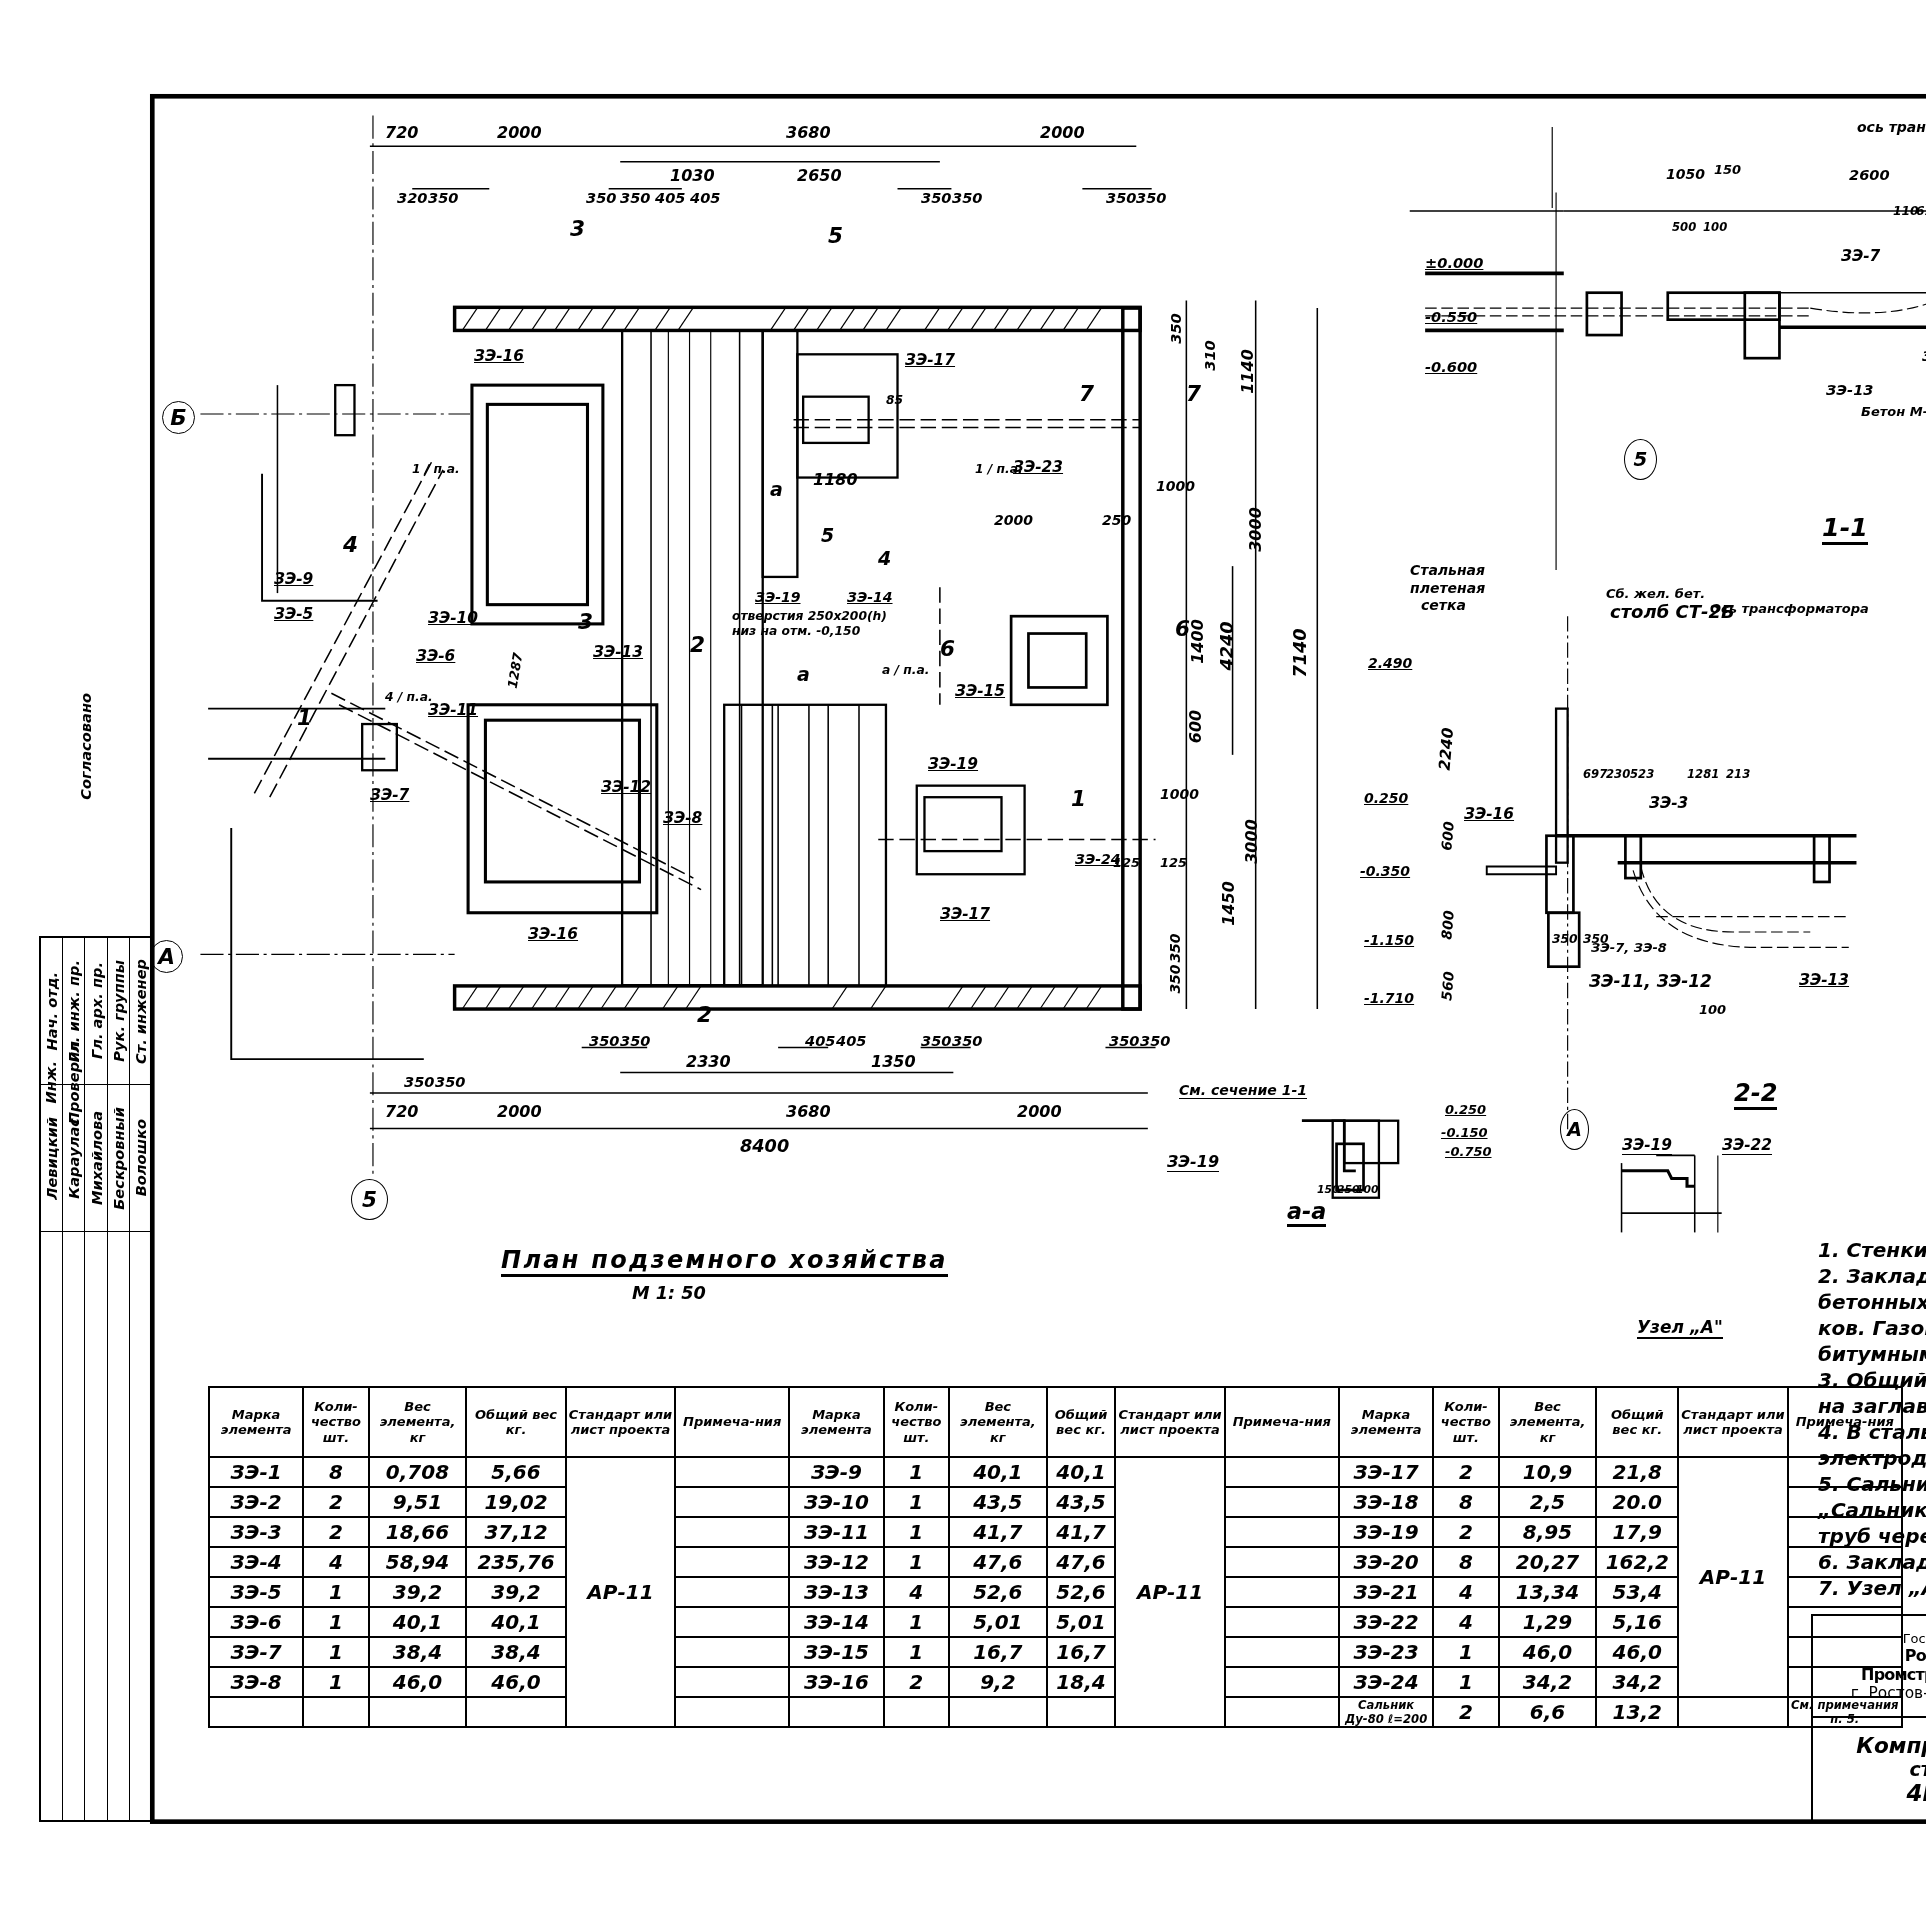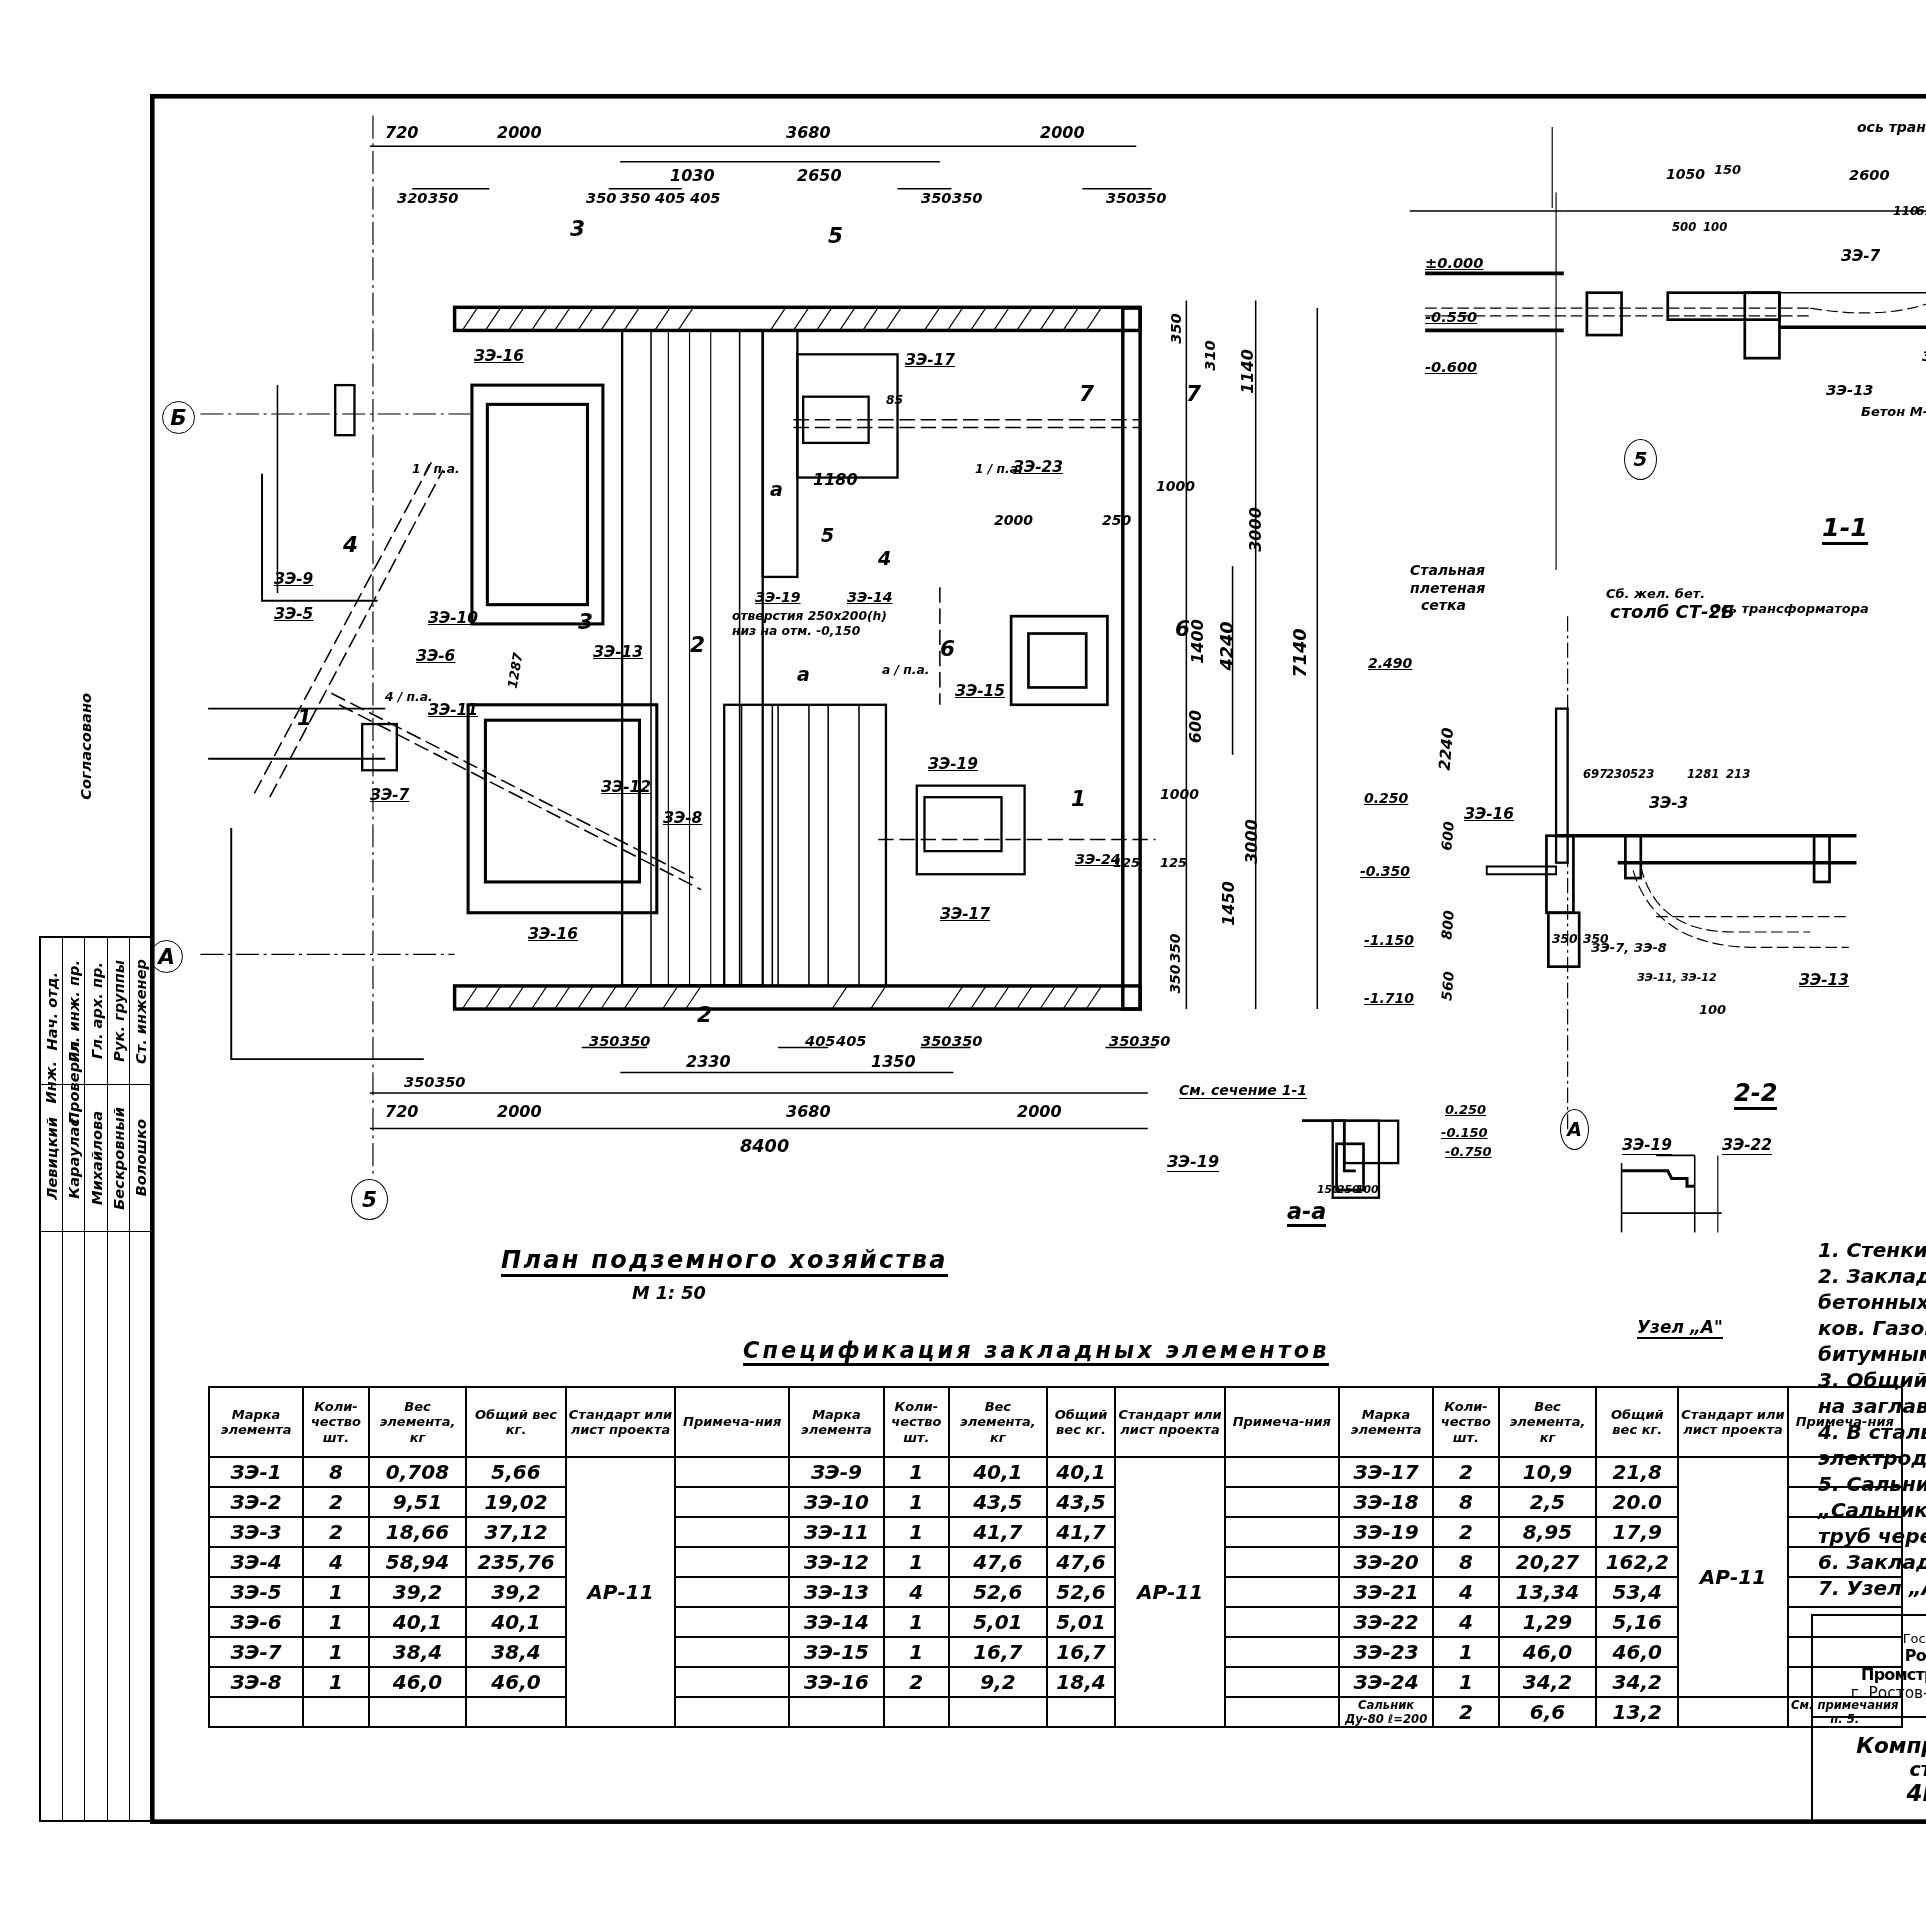--- a/index.html
+++ b/index.html
@@ -394,38 +394,37 @@
 <div class="hw" style="left:1630px;top:767px;font-size:11.6px;">523</div>
 <div class="hw" style="left:1687px;top:767px;font-size:11.6px;">1281</div>
 <div class="hw" style="left:1726px;top:767px;font-size:11.6px;">213</div>
 <div class="hw" style="left:1699px;top:1002px;font-size:13px;">100</div>
 <div class="hw" style="left:1552px;top:932px;font-size:12.3px;">350</div>
 <div class="hw" style="left:1583px;top:932px;font-size:12.3px;">350</div>
 
 <div class="hw" style="left:1464px;top:805px;font-size:15.4px;text-decoration:underline;">ЗЭ-16</div>
 <div class="hw" style="left:1649px;top:794px;font-size:15.4px;">ЗЭ-3</div>
 <div class="hw" style="left:1591px;top:940px;font-size:13px;">ЗЭ-7, ЗЭ-8</div>
-<div class="hw" style="left:1637px;top:971px;font-size:11px;">ЗЭ-11, ЗЭ-12</div>
+<div class="hw" style="left:1589px;top:971px;font-size:17px;">ЗЭ-11, ЗЭ-12</div>
 <div class="hw" style="left:1799px;top:971px;font-size:15.4px;text-decoration:underline;">ЗЭ-13</div>
 
 <div class="hw" style="left:1179px;top:1082px;font-size:14px;border-bottom:1.5px solid #000;">См. сечение 1-1</div>
 <div class="hw" style="left:1167px;top:1152px;font-size:16px;border-bottom:1.5px solid #000;">ЗЭ-19</div>
 <div class="hw" style="left:1287px;top:1198px;font-size:22.3px;border-bottom:3.1px solid #000;">а-а</div>
 <div class="hw" style="left:1445px;top:1102px;font-size:13px;text-decoration:underline;">0.250</div>
 <div class="hw" style="left:1441px;top:1125px;font-size:13px;text-decoration:underline;">-0.150</div>
 <div class="hw" style="left:1445px;top:1144px;font-size:13px;text-decoration:underline;">-0.750</div>
 <div class="hw" style="left:1317px;top:1183px;font-size:10.8px;">150</div>
 <div class="hw" style="left:1337px;top:1183px;font-size:10.8px;">250</div>
 <div class="hw" style="left:1356px;top:1183px;font-size:10.8px;">100</div>
 
 <div class="hw" style="left:1622px;top:1136px;font-size:15.4px;border-bottom:1.5px solid #000;">ЗЭ-19</div>
 <div class="hw" style="left:1722px;top:1136px;font-size:15.4px;border-bottom:1.5px solid #000;">ЗЭ-22</div>
 <div class="hw" style="left:1637px;top:1317px;font-size:17px;border-bottom:2.3px solid #000;">Узел „А"</div>
 
-<div class="hw" style="left:743px;top:1337px;font-size:22.3px;letter-spacing:3.1px;border-bottom:3.1px solid #000;">Спецификация закладных элементов</div>
 
 <table class="spec" style="left:208px;top:1371px;width:1695px;margin-top:15px;">
   <tbody>
         <tr>
     <th style="width:73px">Марка элемента</th>
     <th style="width:50px">Коли-чество шт.</th>
     <th style="width:50px">Вес элемента, кг</th>
     <th style="width:50px">Общий вес кг.</th>
     <th style="width:85px">Стандарт или лист проекта</th>
     <th style="width:89px">Примеча-ния</th>

